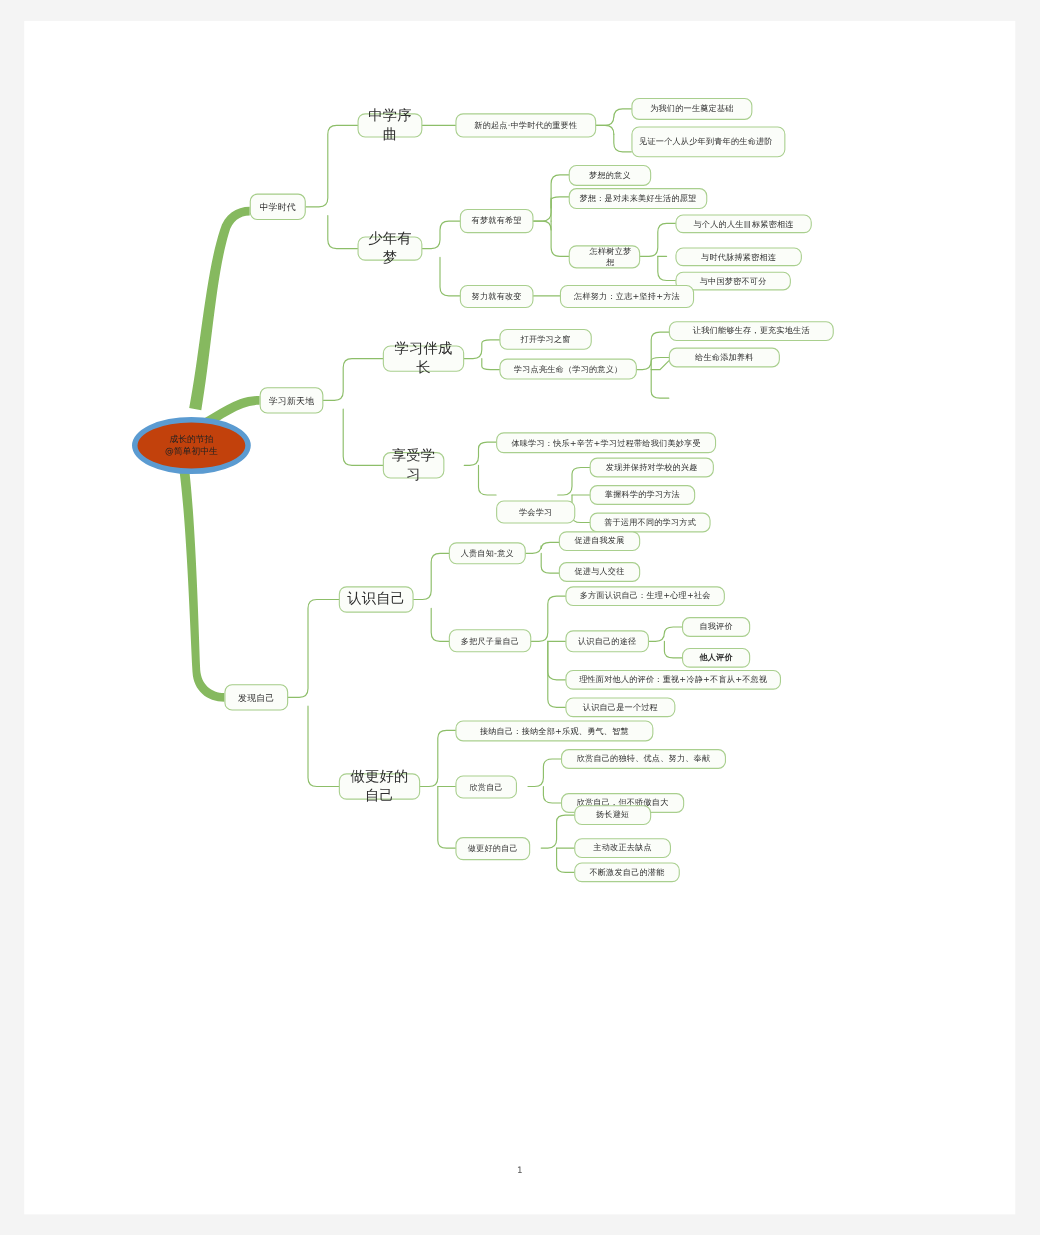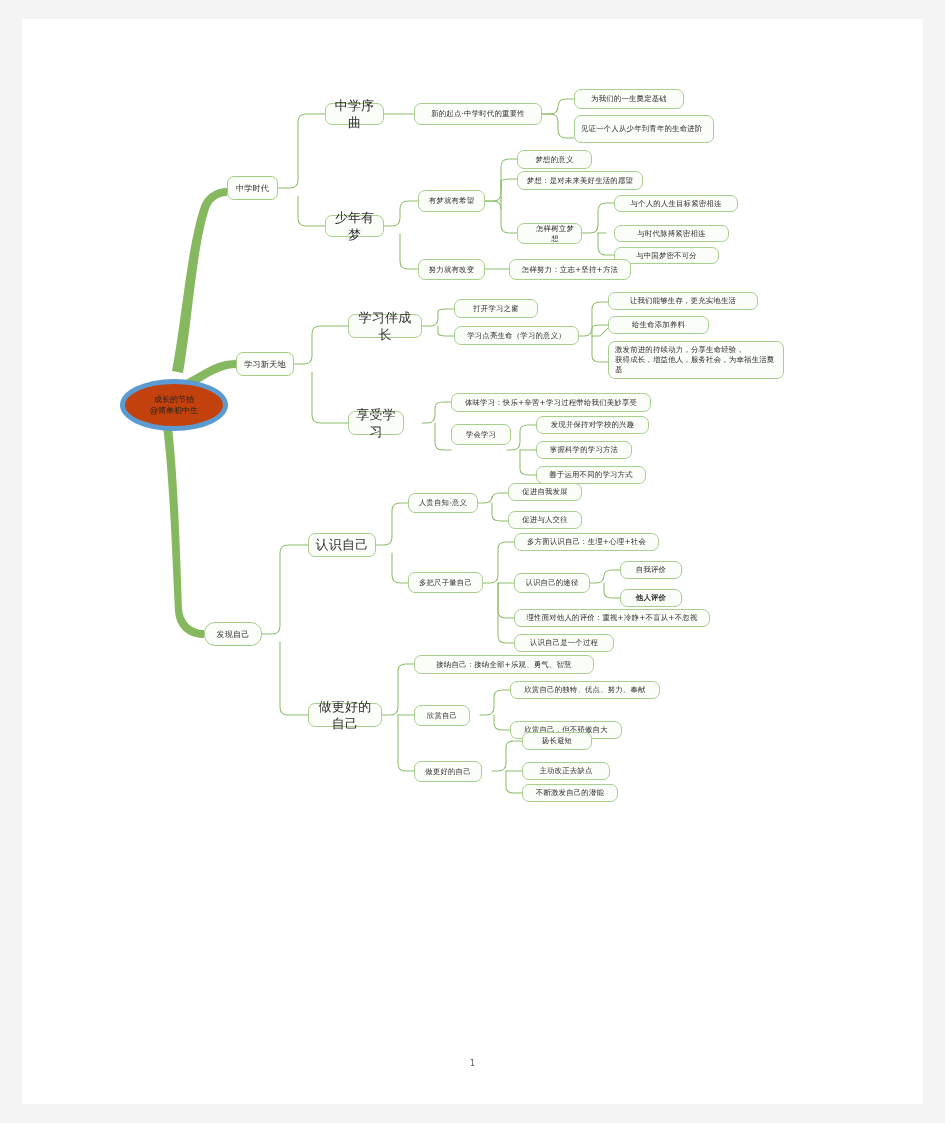--- a/index.html
+++ b/index.html
@@ -203,32 +203,29 @@
 
     <div class="node" style="left:396px;top:240px;width:67px;height:21px;">努力就有改变</div>
     <div class="node" style="left:487px;top:240px;width:122px;height:21px;">怎样努力：立志+坚持+方法</div>
 
     <div class="node lv1" style="left:214px;top:333px;width:58px;height:24px;">学习新天地</div>
     <div class="node lv2" style="left:326px;top:295px;width:74px;height:24px;">学习伴成长</div>
     <div class="node" style="left:432px;top:280px;width:84px;height:19px;">打开学习之窗</div>
     <div class="node" style="left:432px;top:307px;width:125px;height:19px;">学习点亮生命（学习的意义）</div>
     <div class="node" style="left:586px;top:273px;width:150px;height:18px;">让我们能够生存，更充实地生活</div>
     <div class="node" style="left:586px;top:297px;width:101px;height:18px;">给生命添加养料</div>
-    <div class="node left" style="left:586px;top:322px;width:176px;height:38px;">激发前进的持续动力，分享生命经验，
-获得成长，增益他人，服务社会，为幸福生活奠
-基</div>
 
     <div class="node lv2" style="left:326px;top:392px;width:56px;height:24px;">享受学习</div>
     <div class="node" style="left:429px;top:374px;width:200px;height:19px;">体味学习：快乐+辛苦+学习过程带给我们美妙享受</div>
-    <div class="node" style="left:429px;top:405px;width:60px;height:21px;">学会学习</div>
+    <div class="node" style="left:429px;top:436px;width:72px;height:21px;">学会学习</div>
     <div class="node" style="left:514px;top:397px;width:113px;height:18px;">发现并保持对学校的兴趣</div>
     <div class="node" style="left:514px;top:422px;width:96px;height:18px;">掌握科学的学习方法</div>
     <div class="node" style="left:514px;top:447px;width:110px;height:18px;">善于运用不同的学习方式</div>
 
-    <div class="node lv1" style="left:182px;top:603px;width:58px;height:24px;border-radius:11px;">发现自己</div>
+    <div class="node lv1" style="left:182px;top:603px;width:58px;height:24px;">发现自己</div>
     <div class="node lv2" style="left:286px;top:514px;width:68px;height:24px;">认识自己</div>
     <div class="node" style="left:386px;top:474px;width:70px;height:20px;">人贵自知-意义</div>
     <div class="node" style="left:486px;top:464px;width:74px;height:18px;">促进自我发展</div>
     <div class="node" style="left:486px;top:492px;width:74px;height:18px;">促进与人交往</div>
 
     <div class="node" style="left:386px;top:553px;width:75px;height:21px;">多把尺子量自己</div>
     <div class="node" style="left:492px;top:514px;width:145px;height:18px;">多方面认识自己：生理+心理+社会</div>
     <div class="node" style="left:492px;top:554px;width:76px;height:20px;">认识自己的途径</div>
     <div class="node" style="left:598px;top:542px;width:62px;height:18px;">自我评价</div>
     <div class="node" style="left:598px;top:570px;width:62px;height:18px;font-weight:bold;">他人评价</div>

